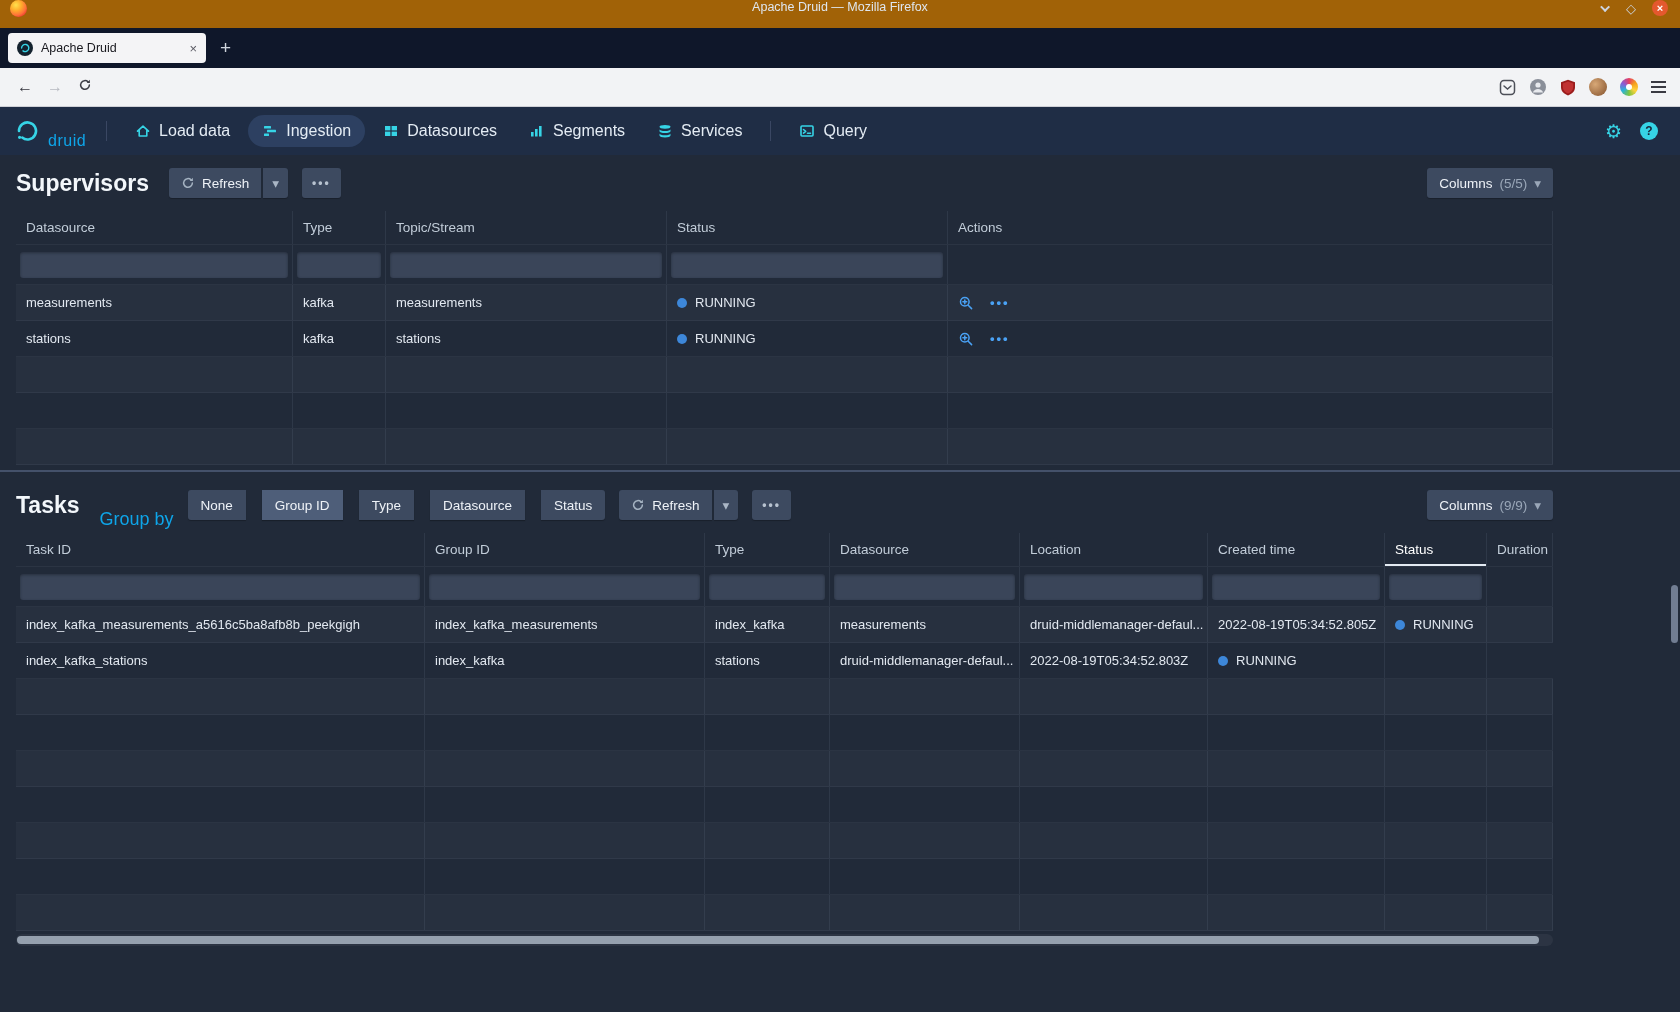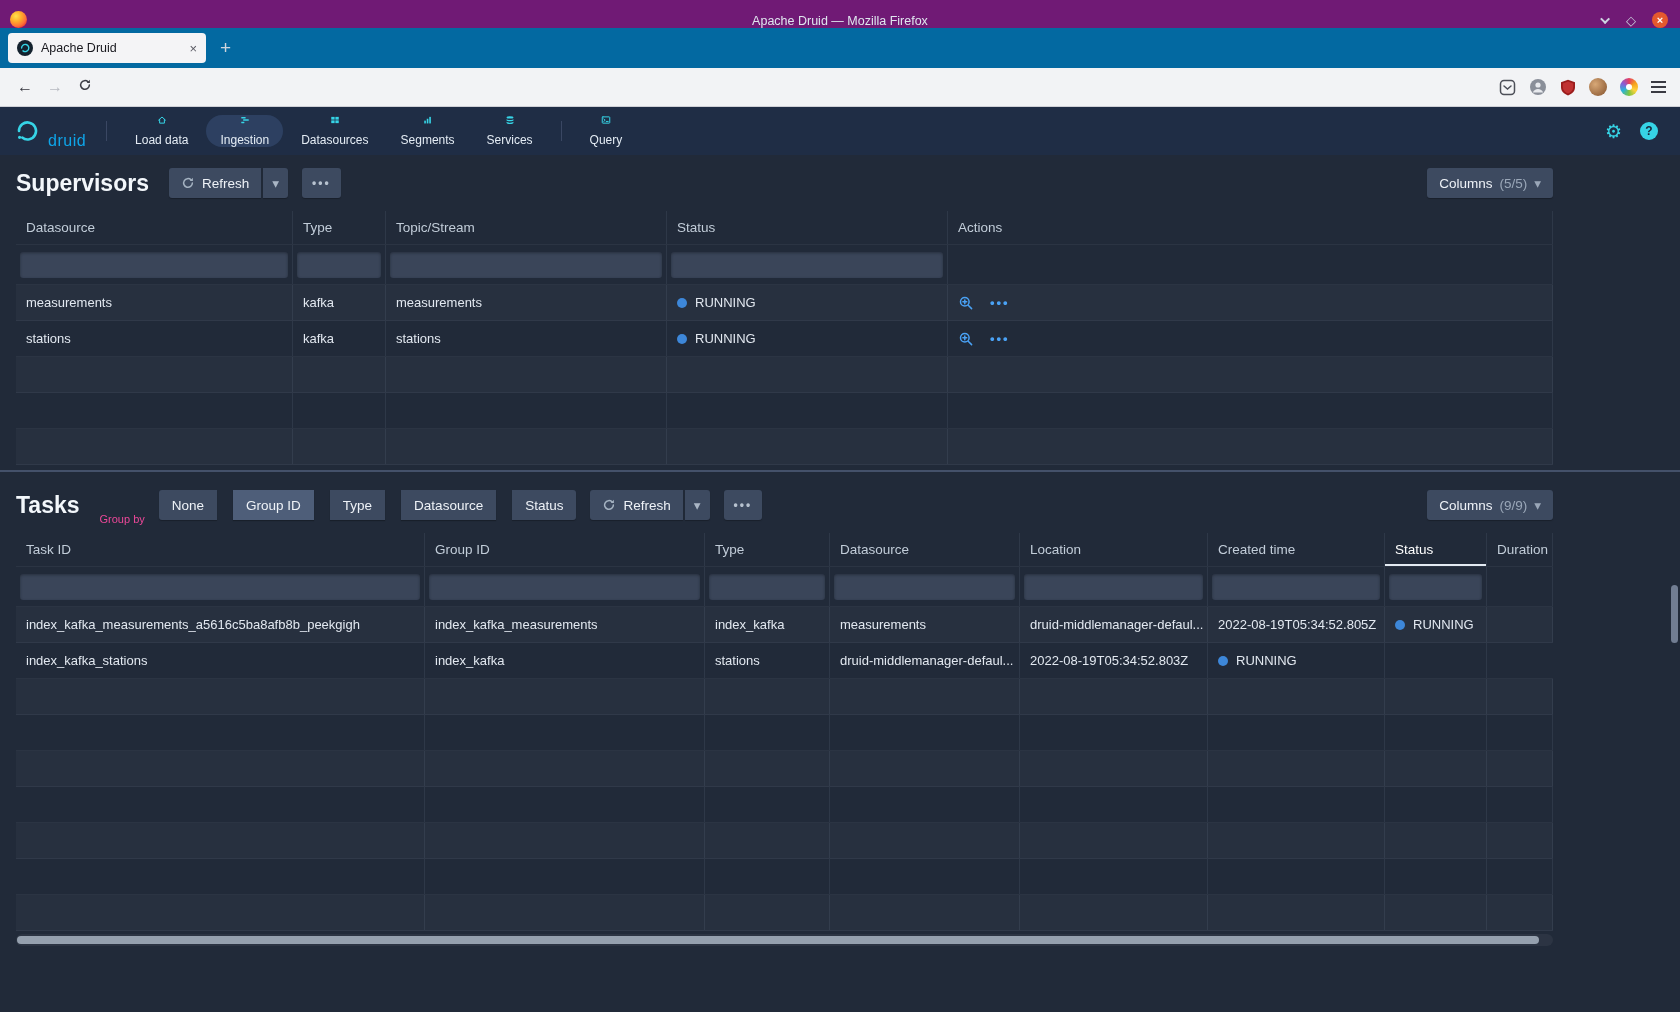--- a/index.html
+++ b/index.html
@@ -1,32 +1,32 @@
 <!DOCTYPE html>
 <html style="--accent: #36d4e6; --running: #3d87d9; --action: #4aa2f5;"><head>
 <meta charset="utf-8">
 <style>
   html,body{margin:0;padding:0;background:#212a39;}
   *{box-sizing:border-box;}
   .screen{position:relative;width:1680px;height:1012px;overflow:hidden;background:#212a39;
           font-family:"Liberation Sans", sans-serif;}
 
   
-  .titlebar{height:28px;background:#701a75;display:flex;align-items:flex-end;position:relative;}
+  .titlebar{height:28px;background:#a16207;display:flex;align-items:flex-start;position:relative;}
   .ff-logo{width:17px;height:17px;border-radius:50%;margin-left:10px;flex:none;
            background:radial-gradient(circle at 35% 30%, #ffe14d 0%, #ffaa2b 35%, #ff7139 62%, #e3202c 88%);}
   .win-title{position:absolute;left:0;right:0;text-align:center;font-size:12.5px;color:#dfe6ef;}
   .win-controls{margin-left:auto;display:flex;align-items:center;gap:16px;padding-right:12px;z-index:1;}
   .wc{color:#cdd5e1;font-size:13px;line-height:1;display:flex;align-items:center;justify-content:center;}
   .chev{display:inline-block;width:7px;height:7px;border-left:2px solid #cdd5e1;border-bottom:2px solid #cdd5e1;
         transform:rotate(-45deg) translateY(-2px);}
   .close-btn{width:16px;height:16px;border-radius:50%;background:#e4582e;color:#fff;font-size:11px;font-weight:bold;}
 
   
-  .tabbar{height:40px;background:#0369a1;display:flex;align-items:center;padding:0 8px;}
+  .tabbar{height:40px;background:#0f172a;display:flex;align-items:center;padding:0 8px;}
   .tab{width:198px;height:30px;background:#f4f4f6;border-radius:4px;display:flex;align-items:center;gap:8px;padding:0 9px;}
   .tab-label{font-size:12.5px;color:#17171d;flex:1;white-space:nowrap;overflow:hidden;}
   .tab-close{color:#5a5a64;font-size:13px;}
   .newtab{color:#cfd5dd;font-size:19px;margin-left:14px;}
 
   
   .toolbar{height:39px;background:#f2f3f5;border-bottom:1px solid #cfd0d6;display:flex;align-items:center;padding:0 10px;}
   .nav-btn{width:30px;text-align:center;font-size:16px;color:#35353d;flex:none;}
   .nav-btn.fwd{color:#b7b9c0;}
   .urlbar{margin-left:88px;width:1040px;height:28px;background:#ffffff;border:1px solid #d7d7dd;border-radius:4px;
@@ -43,35 +43,35 @@
   .pinwheel::after{content:"";position:absolute;left:6px;top:6px;width:6px;height:6px;border-radius:50%;background:#fff;}
   .hamburger{display:inline-flex;flex-direction:column;gap:3px;}
   .hamburger i{display:block;width:15px;height:2px;background:#3a3a42;}
 
   
   .appbar{height:48px;background:#1f2d45;display:flex;align-items:center;padding:0 14px;}
   .brand{display:flex;align-items:center;gap:8px;margin-right:8px;}
   .brand-name{font-size:16px;color:#0ea5e9;letter-spacing:.5px;margin-top:20px;}
   .vdiv{width:1px;height:20px;background:#3a4763;margin:0 12px;flex:none;}
   .nav-item{display:flex;align-items:center;gap:8px;height:32px;padding:0 14px;border-radius:16px;
-            color:#e4ecf4;font-size:12px;margin:0 2px;white-space:nowrap;flex-direction:column;}
+            color:#e4ecf4;font-size:16px;margin:0 2px;white-space:nowrap;}
   .nav-item.active{background:#2d4061;}
   .appbar-right{margin-left:auto;display:flex;align-items:center;gap:18px;padding-right:8px;}
   .gear{color:var(--accent,#36d4e6);font-size:19px;}
   .help{width:18px;height:18px;border-radius:50%;background:var(--accent,#36d4e6);color:#182438;
         font-size:12px;font-weight:bold;display:flex;align-items:center;justify-content:center;}
   .ic-fill{fill:var(--accent,#36d4e6);}
   .ic-stroke{stroke:var(--accent,#36d4e6);fill:none;stroke-width:1.6;stroke-linecap:round;stroke-linejoin:round;}
 
   
   .main{position:relative;height:857px;}
   .sec{padding:8px 127px 0 16px;}
   .sec-head{display:flex;align-items:center;gap:14px;height:40px;margin-bottom:8px;}
   .sec-head h1{font-size:23px;font-weight:600;color:#f3f7fb;margin:0 6px 0 0;}
-  .grp-label{color:#ec4899;font-size:11px;margin-top:28px;}
+  .grp-label{color:#0ea5e9;font-size:18px;margin-top:28px;}
   .btn{background:#3d4a60;border:none;color:#eef2f7;height:30px;padding:0 12px;border-radius:3px;font-size:13.5px;
        display:inline-flex;align-items:center;gap:7px;cursor:pointer;box-shadow:0 1px 1px rgba(0,0,0,.25);
        font-family:"Liberation Sans", sans-serif;}
   .split-btn{display:inline-flex;gap:2px;}
   .split-btn .btn:first-child{border-radius:3px 0 0 3px;}
   .caret-btn{border-radius:0 3px 3px 0;padding:0 9px;color:#aab6c5;}
   .more-btn{padding:0 10px;color:#b7c2cf;letter-spacing:2px;font-size:12px;font-weight:bold;}
   .cols-btn .dim{color:#9aa7b8;}
   .seg{display:inline-flex;gap:16px;}
   .seg .btn{border-radius:0;padding:0 13px;}

